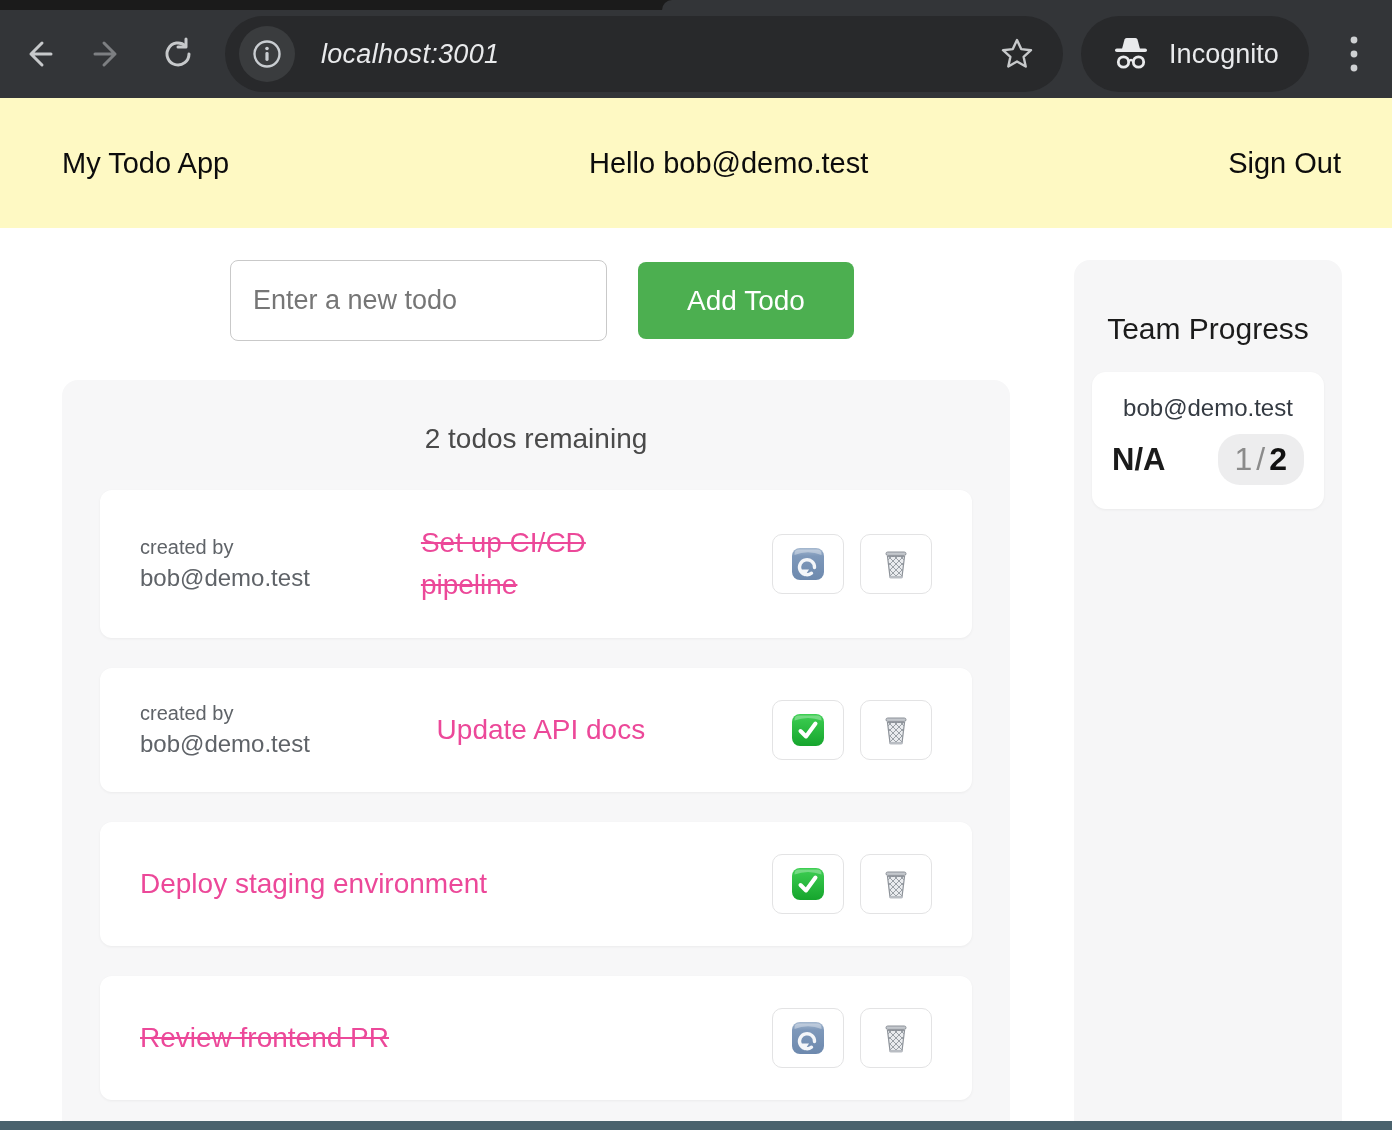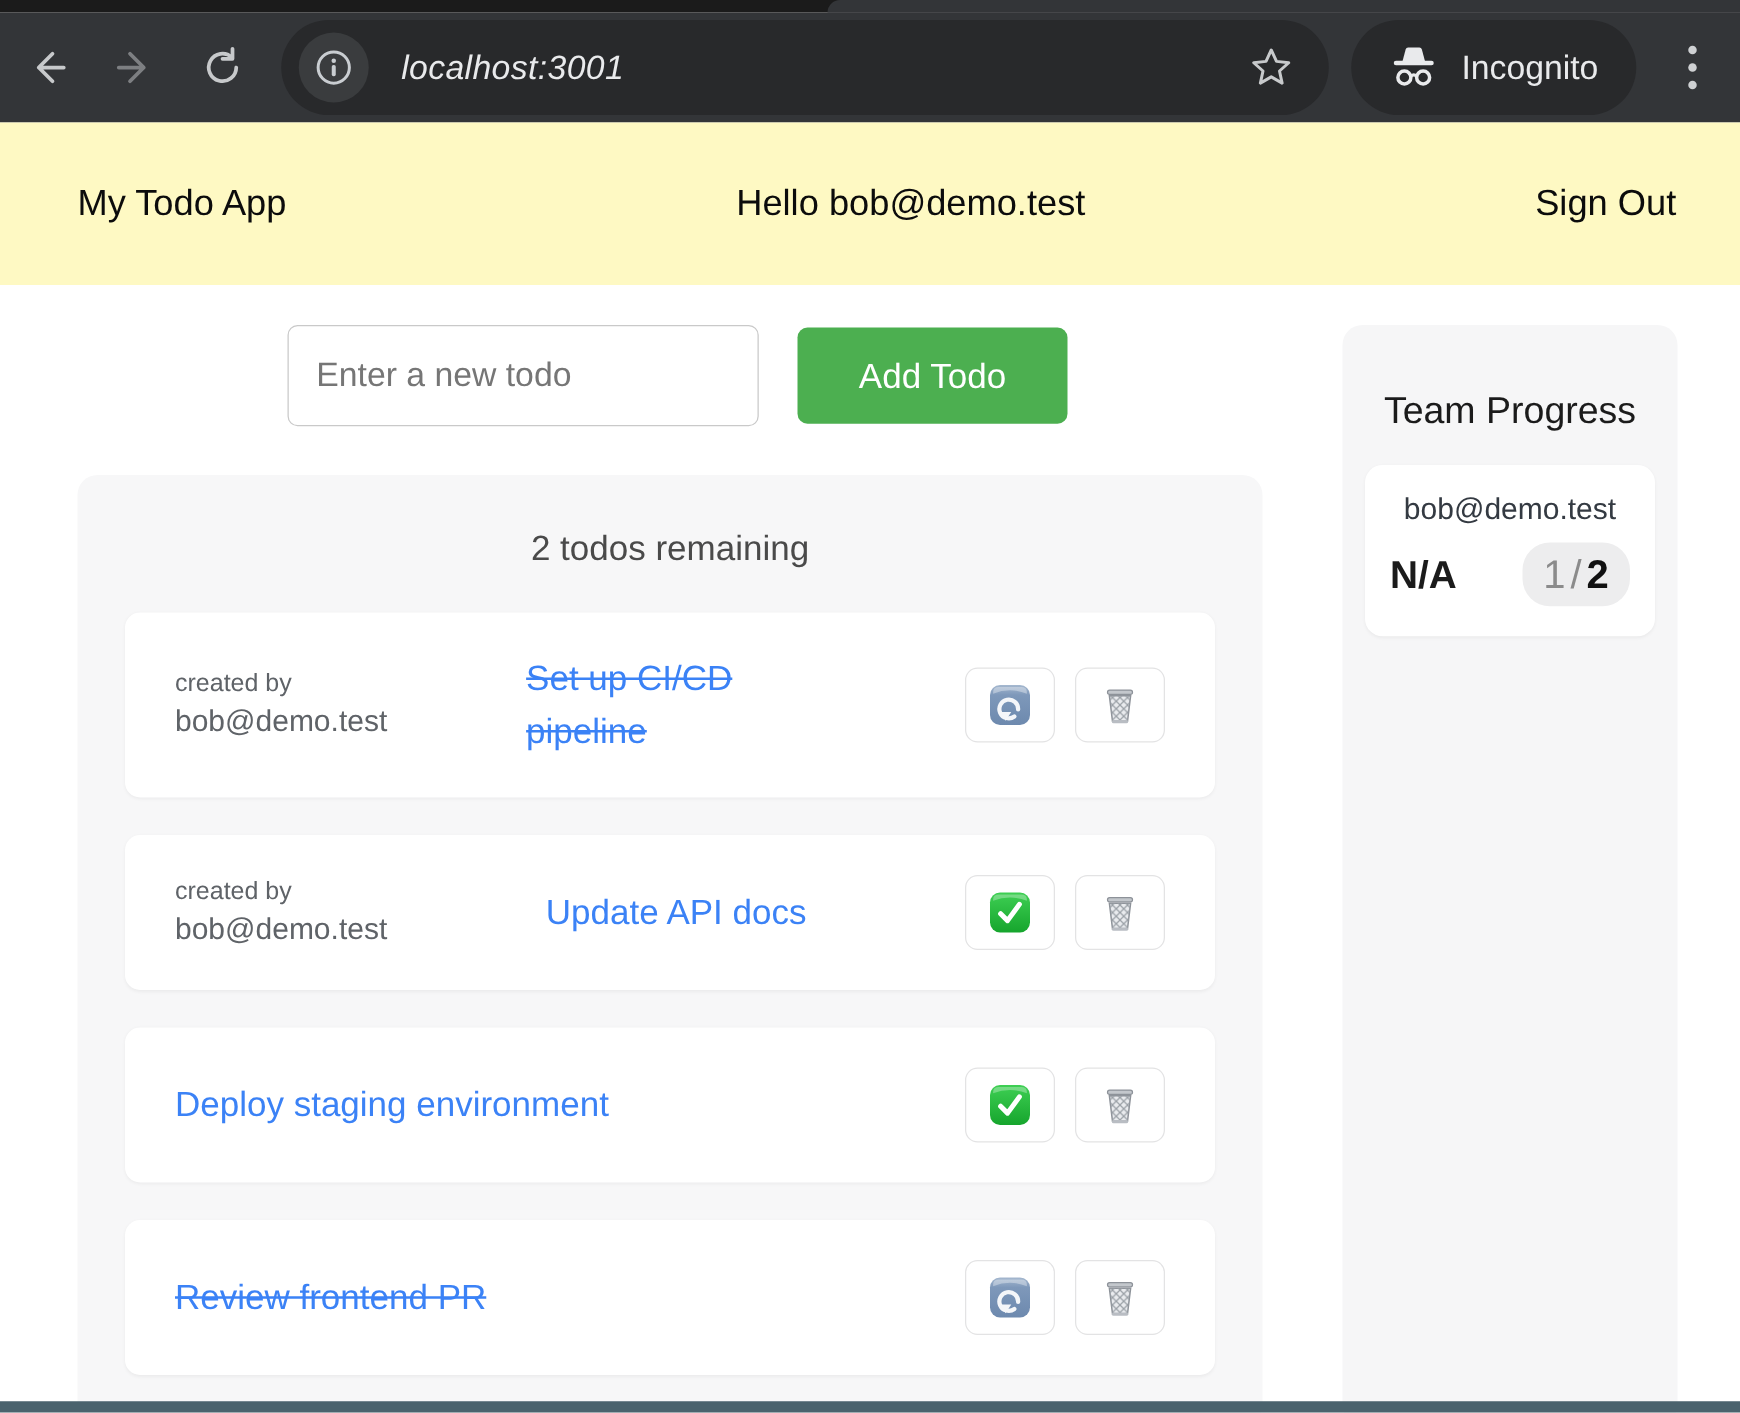--- a/index.html
+++ b/index.html
@@ -48,21 +48,21 @@
   .todo-panel { position:absolute; left:62px; top:152px; width:948px; height:760px;
     background:#f7f7f8; border-radius:16px; }
   .remaining { padding-top:38px; text-align:center; font-size:28px; color:#4a4a4a;
     line-height:42px; }
   .todo-card { margin:30px 38px 0; background:#fff; border-radius:12px;
     padding:32px 40px; display:flex; align-items:center; justify-content:space-between;
     box-shadow:0 1px 3px rgba(0,0,0,.05); }
   .meta { color:#5f6368; }
   .meta .l1 { font-size:20px; line-height:27px; }
   .meta .l2 { font-size:24px; line-height:33px; }
-  .t-title { font-size:28px; line-height:42px; color:#3b82f6; }
+  .t-title { font-size:28px; line-height:42px; color:#ec4899; }
   .has-meta .t-title { max-width:240px; }
   .completed .t-title { text-decoration:line-through; }
   .btns { display:flex; gap:16px; }
   .icon-btn { width:72px; height:60px; background:#fff; border:1px solid #e3e3e4;
     border-radius:10px; display:flex; align-items:center; justify-content:center;
     cursor:pointer; }
 
   
   .team-panel { position:absolute; left:1074px; top:32px; width:268px; height:880px;
     background:#f6f6f7; border-radius:16px; }

